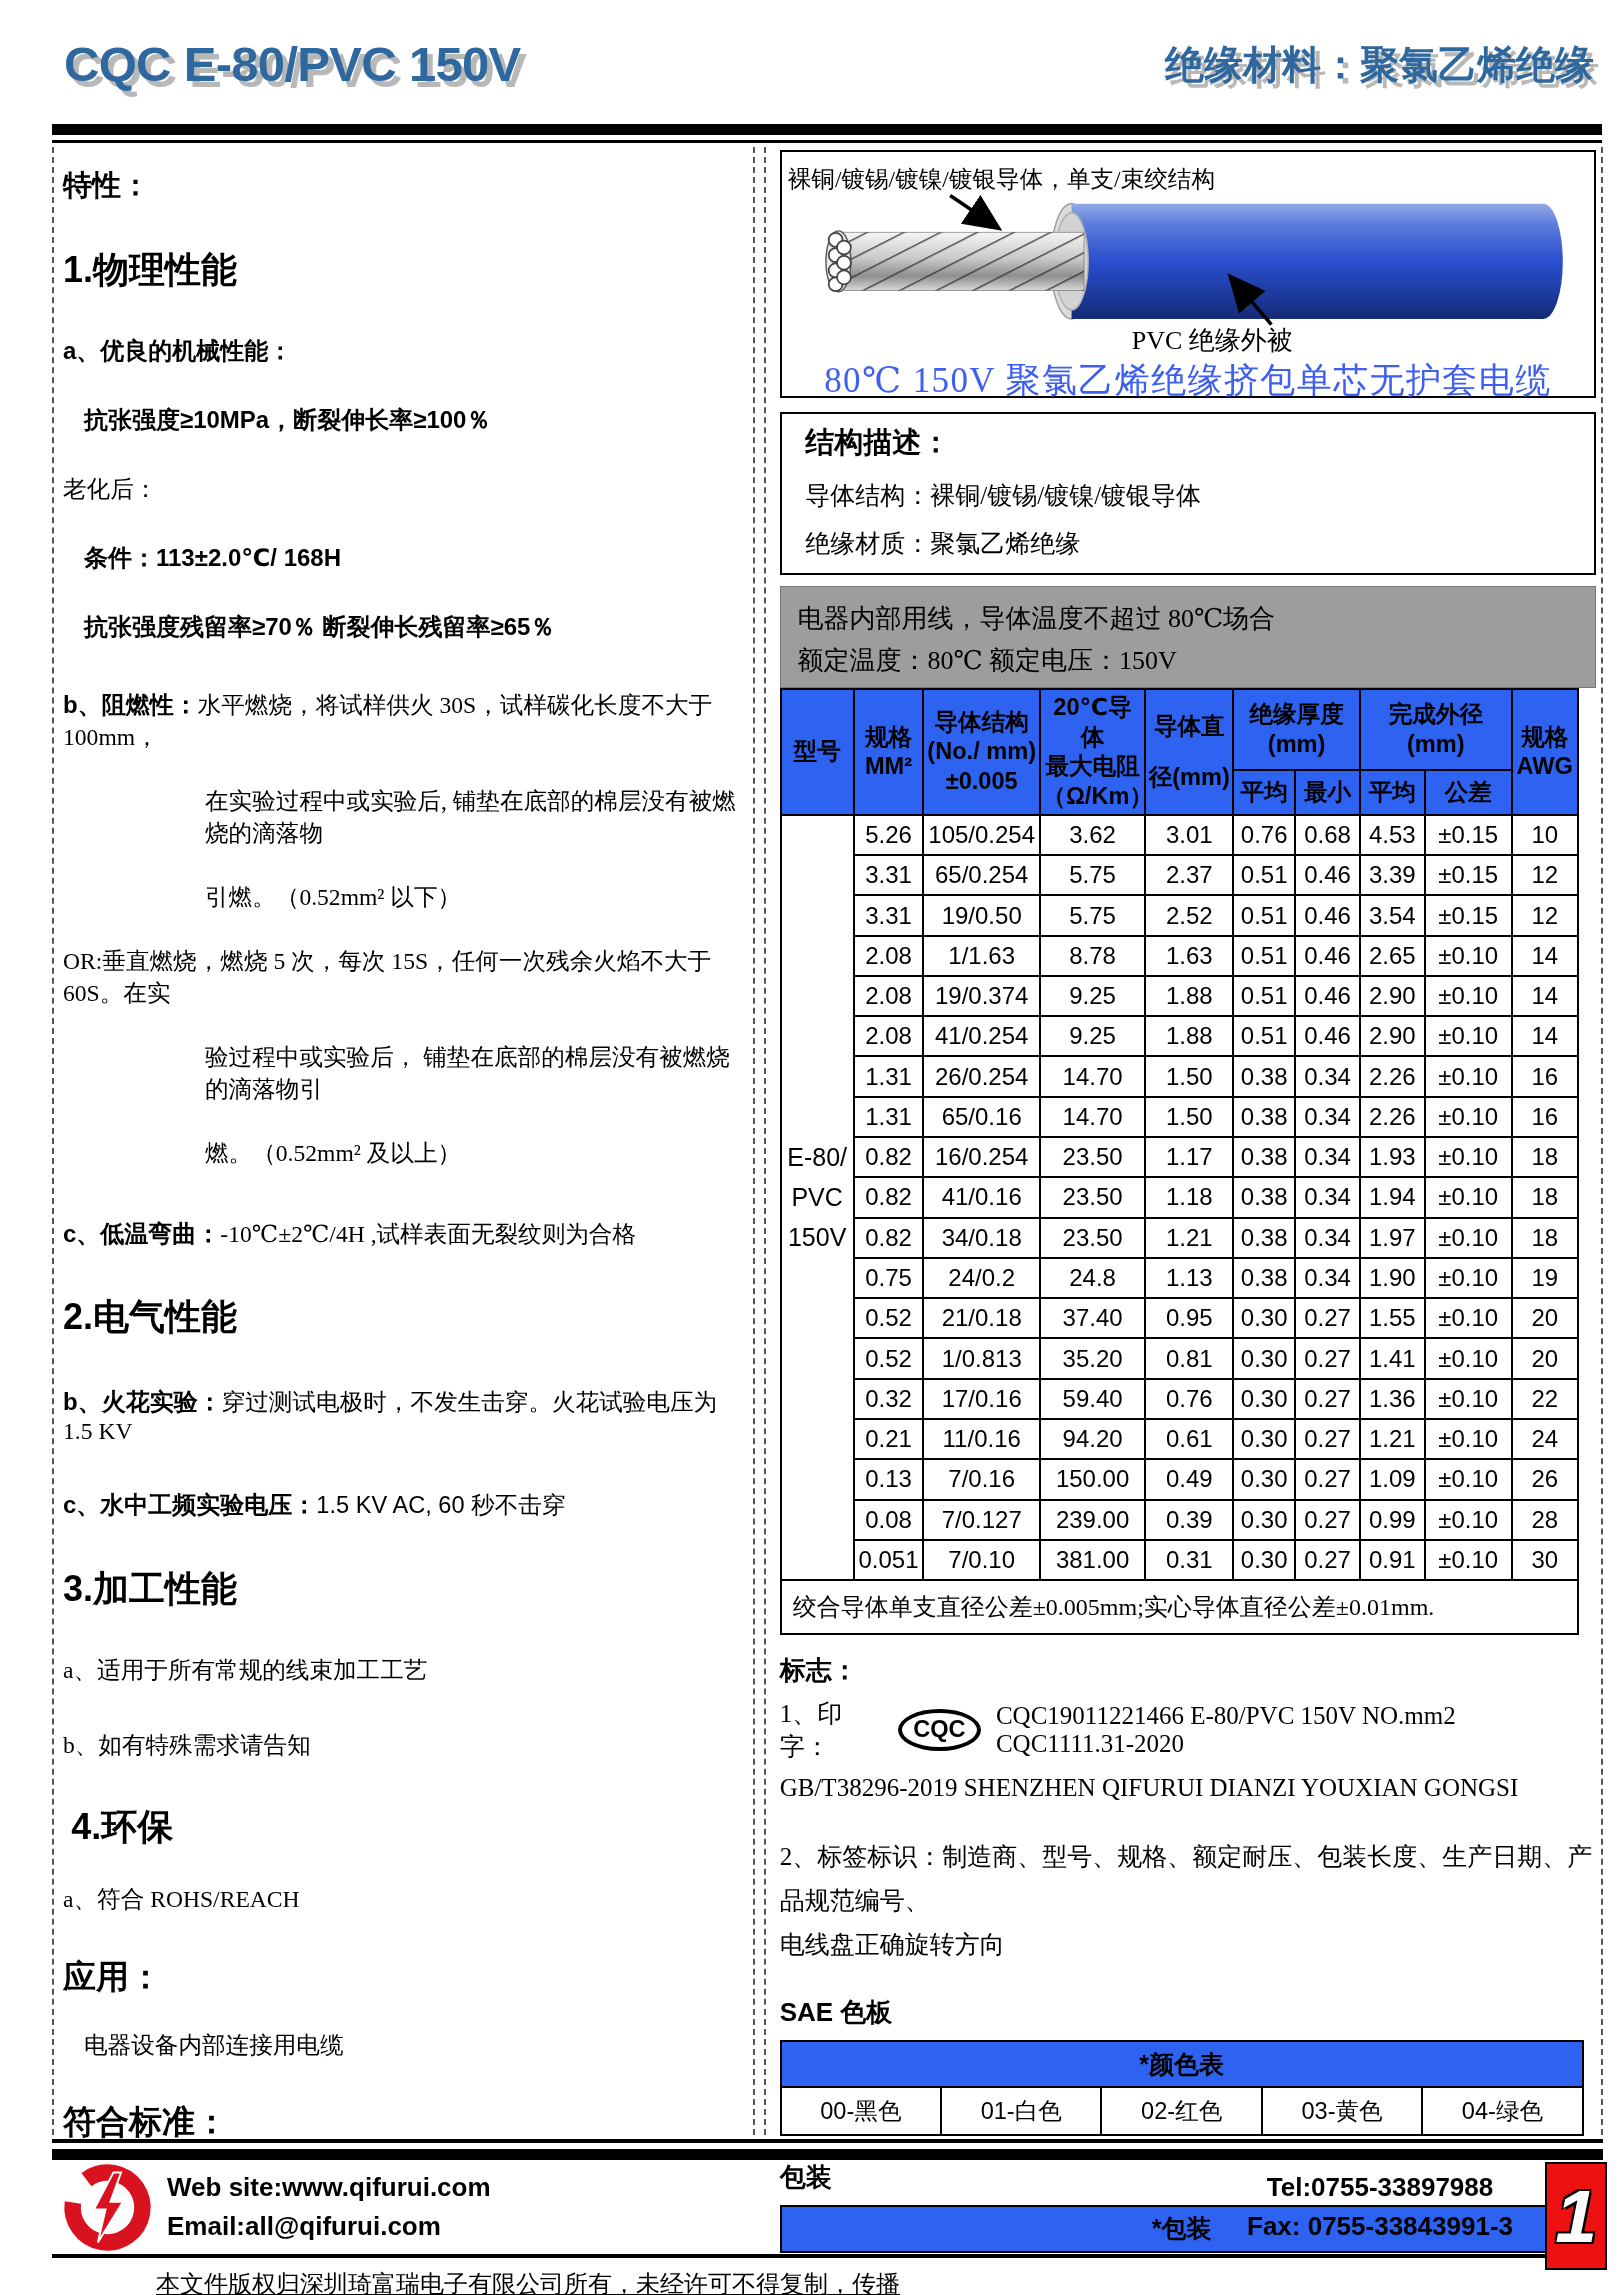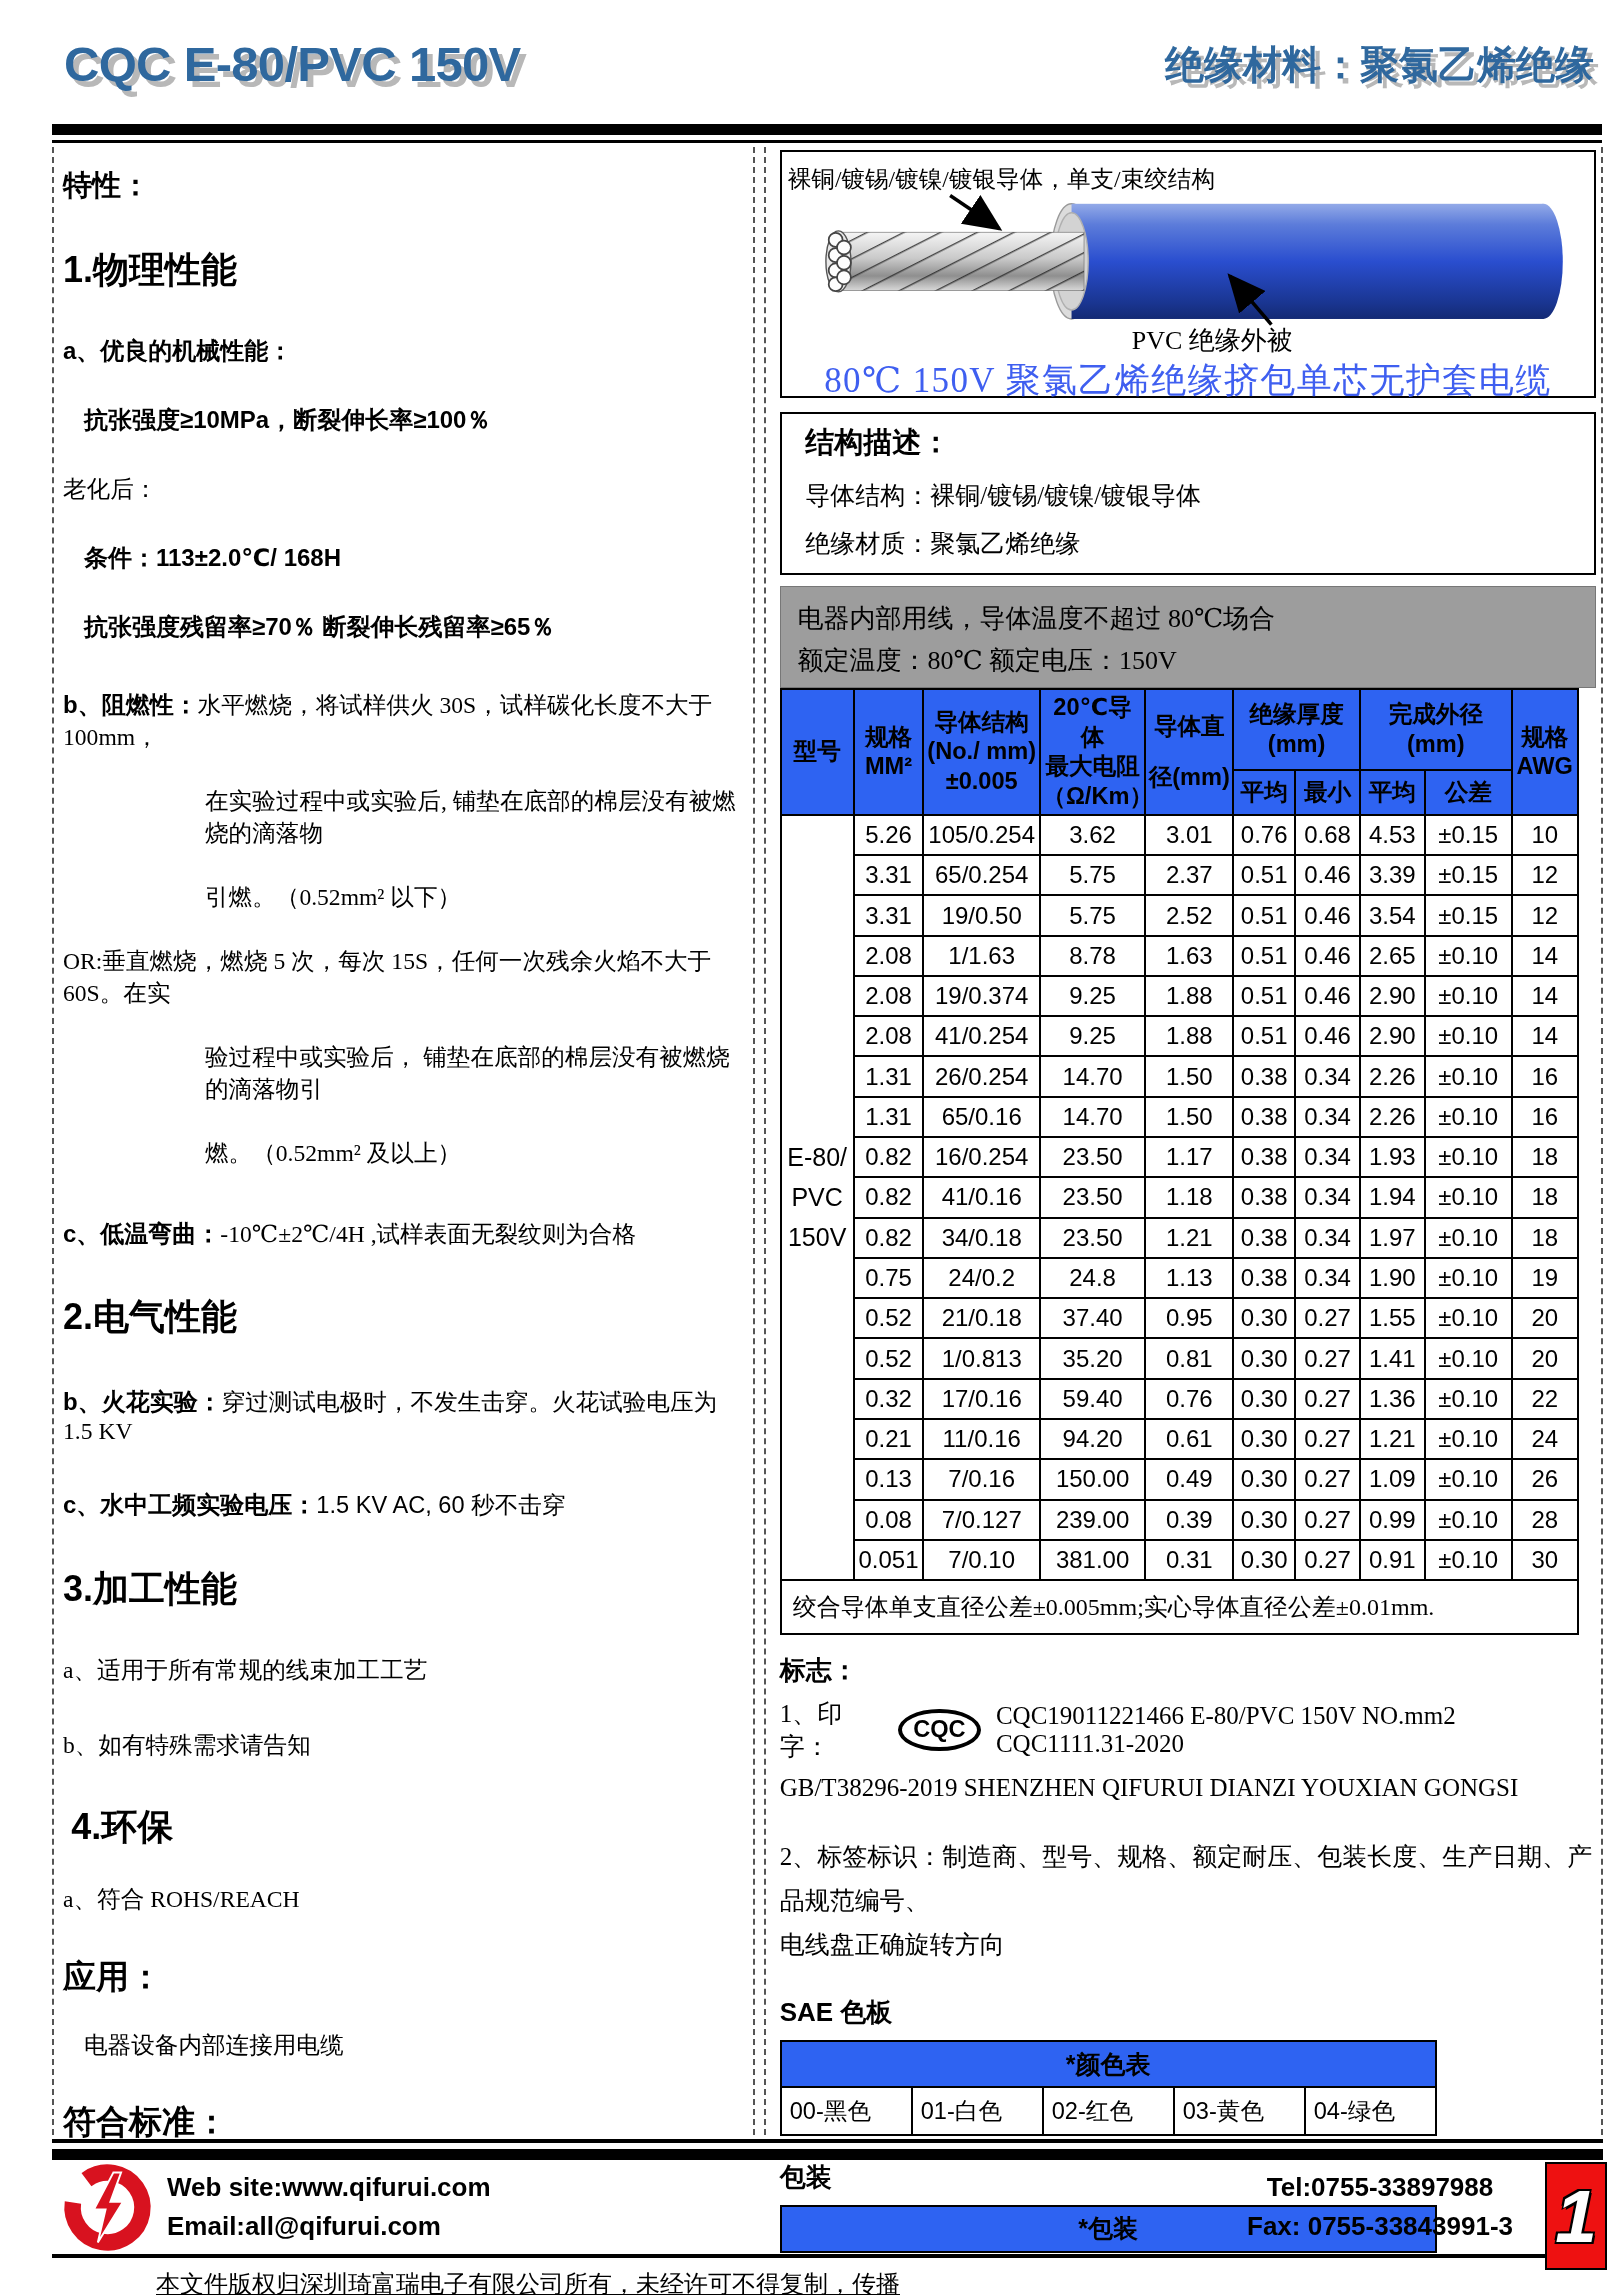--- a/index.html
+++ b/index.html
@@ -57,23 +57,23 @@
   .spec-table tfoot td{font-size:24px;text-align:left;padding:9.7px 11px;font-family:"Liberation Serif","DejaVu Serif",serif;}
 
   .marks-h{font-size:26px;font-weight:bold;margin-top:18px;}
   .marks-l1{margin-top:9.7px;font-size:25px;font-family:"Liberation Serif","DejaVu Serif",serif;display:flex;align-items:center;gap:15.3px;}
   .cqc-oval{display:inline-block;border:4.2px solid #000;border-radius:50%;padding:2.8px 11px 4.2px 11px;
             font-family:"Liberation Sans",sans-serif;font-weight:bold;font-size:23.6px;letter-spacing:0;}
   .marks-l2{margin-top:11px;font-size:25px;font-family:"Liberation Serif","DejaVu Serif",serif;}
   .marks-i2{margin-top:33px;font-size:25px;line-height:1.75;font-family:"Liberation Serif","DejaVu Serif",serif;}
 
   .sub-h{font-size:26px;font-weight:bold;margin-top:29px;}
-  .sae-table,.pack-table{width:657px;table-layout:fixed;margin-top:9.7px;border-radius:28px;}
+  .sae-table,.pack-table{width:804px;table-layout:fixed;margin-top:9.7px;border-radius:28px;}
   .sae-table th,.pack-table th{background:var(--accent-blue,#2e63f2);border:2.1px solid #000;font-size:25px;padding:5.6px 1.4px;}
-  .sae-table td{border:2.1px solid #000;text-align:left;font-size:23.6px;padding:7px 8px;height:25px;margin-left:32px;}
+  .sae-table td{border:2.1px solid #000;text-align:center;font-size:23.6px;padding:7px 8px;height:25px;margin-left:32px;}
 
   
   .footer{position:absolute;top:2139px;left:52px;right:20px;}
   .rule-bot{border-top:4.2px solid #000;}
   .rule-bot2{margin-top:6.2px;border-top:11.8px solid #000;}
   .fband{position:relative;margin-top:0;height:94px;border-bottom:4.9px solid #000;display:flex;align-items:center;}
   .flogo{margin-left:7px;}
   .fcontact{margin-left:11px;font-weight:bold;font-size:26px;line-height:1.5;}
   .ftels{margin-left:auto;margin-right:90px;text-align:center;font-weight:bold;font-size:26px;line-height:1.5;}
   .page-box{position:absolute;right:-4.2px;top:1.4px;width:58px;height:104px;background:var(--page-red,#ee1111);

